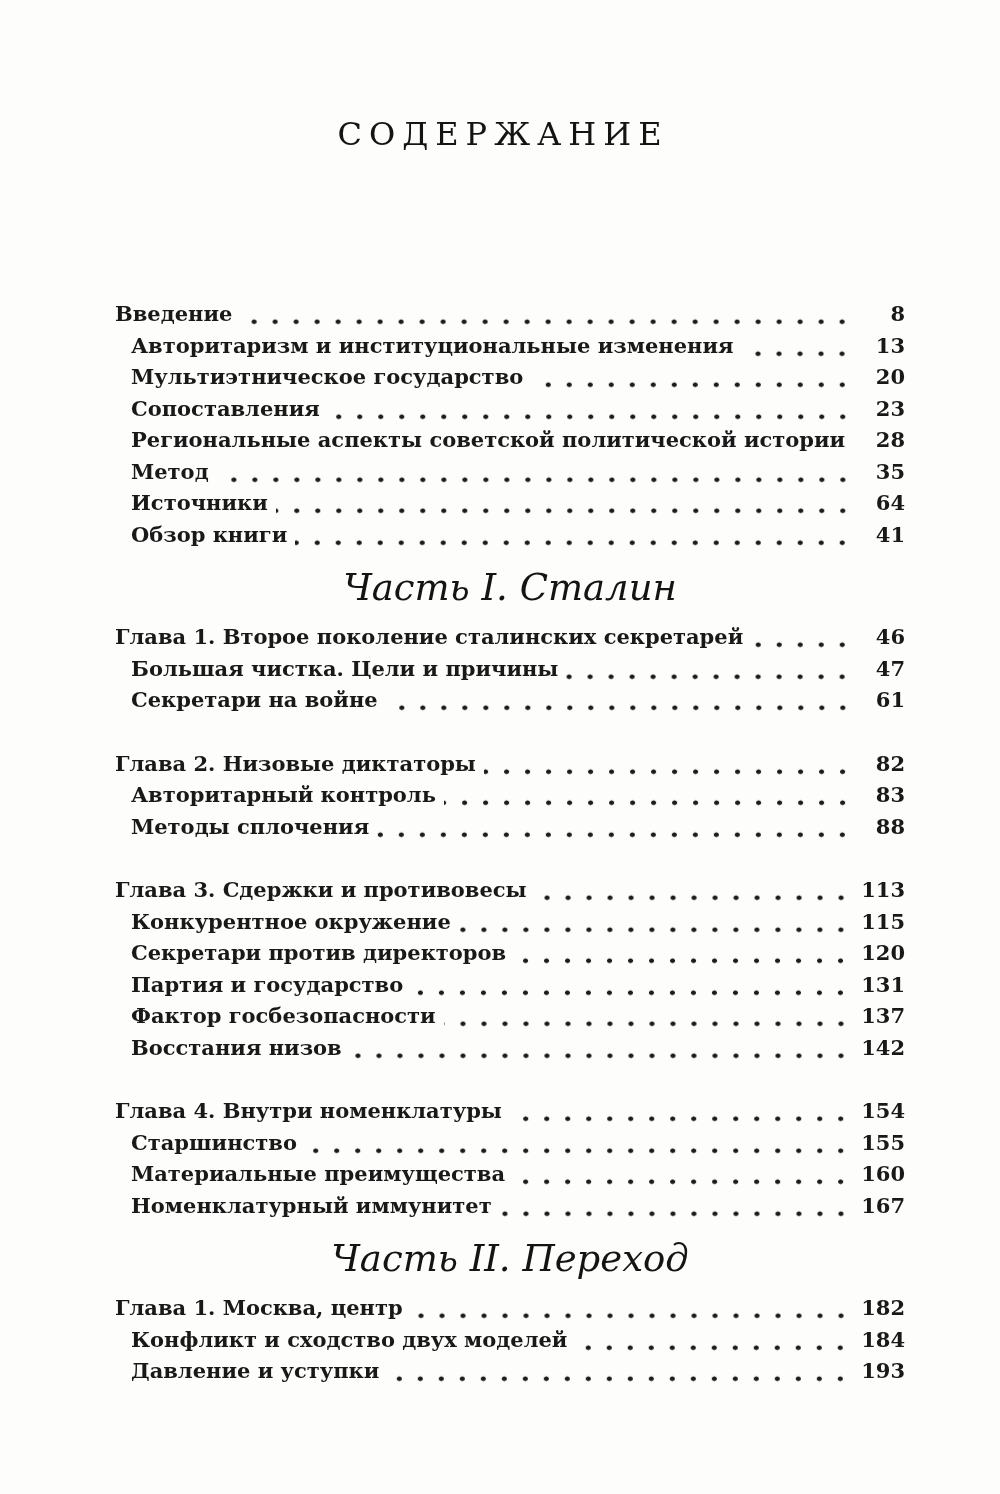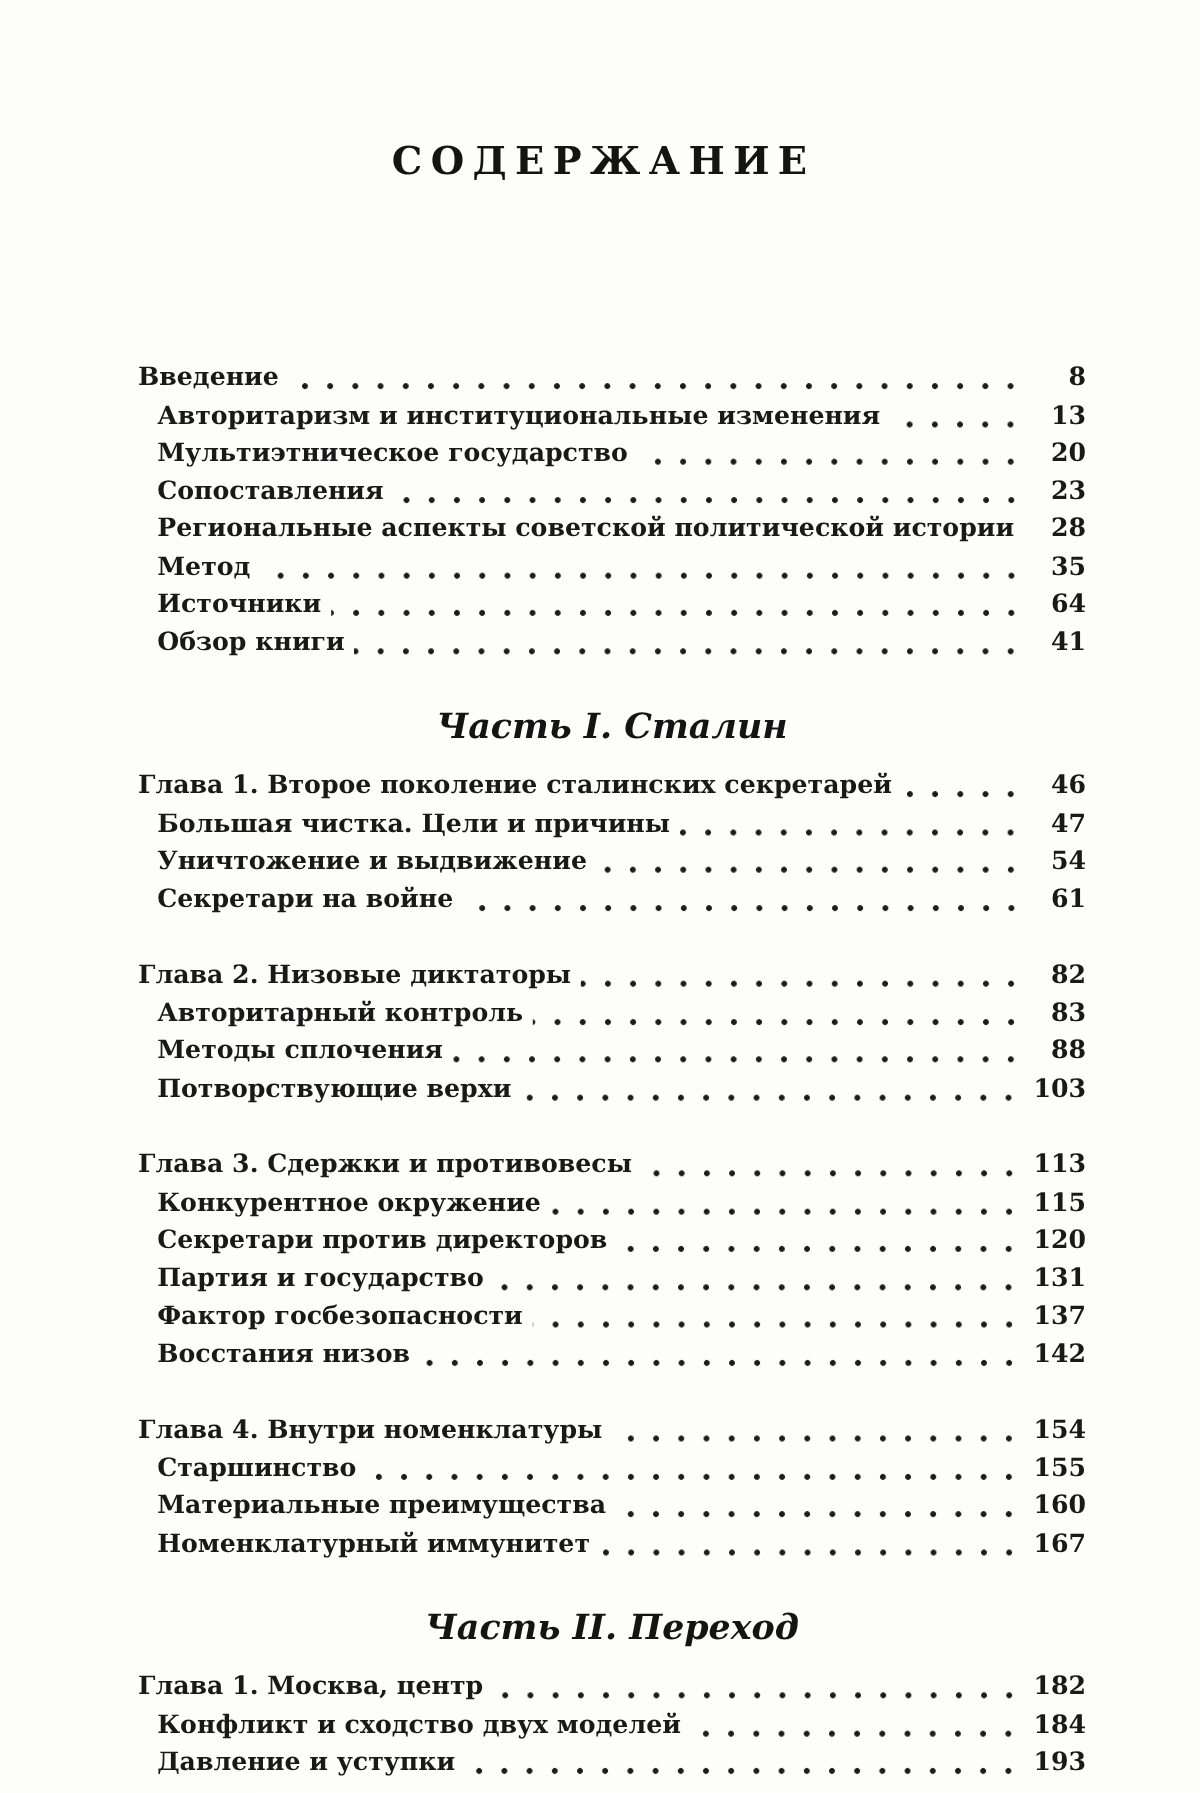--- a/index.html
+++ b/index.html
@@ -18,21 +18,21 @@
     overflow: hidden;
     box-sizing: border-box;
   }
   .contents-title {
     margin: 0;
     padding-top: 112px;
     padding-left: 6px; 
     text-align: center;
     font-size: 32px;
     line-height: 44px;
-    font-weight: 700;
+    font-weight: 400;
     letter-spacing: 7px;
     color: #141414;
   }
   .toc {
     margin: 142px 95px 0 115px; 
   }
   .row {
     display: flex;
     line-height: 31.5px;
     font-size: 21px;
@@ -52,25 +52,25 @@
   }
   .page-num {
     flex: 0 0 auto;
     margin-left: 6px;
     min-width: 42px;
     text-align: right;
     font-weight: 700;
   }
   .part-heading {
     text-align: center;
-    font-size: 29px;
+    font-size: 37px;
     line-height: 42px;
-    font-weight: 700;
+    font-weight: 400;
     font-style: italic;
-    margin: 34px 0 12px;
+    margin: 17px 0 12px;
     color: #141414;
   }
 </style>
 </head>
 <body>
 
 <div class="page">
   <h1 class="contents-title">СОДЕРЖАНИЕ</h1>
   <div class="toc">
       <div class="row l1">
@@ -118,48 +118,38 @@
         <span class="label">Глава 1. Второе поколение сталинских секретарей</span>
         <span class="leader"></span>
         <span class="page-num">46</span>
       </div>
       <div class="row l2">
         <span class="label">Большая чистка. Цели и причины</span>
         <span class="leader"></span>
         <span class="page-num">47</span>
       </div>
       <div class="row l2">
-        <span class="label">Уничтожение и выдвижение</span>
-        <span class="leader"></span>
-        <span class="page-num">54</span>
-      </div>
-      <div class="row l2">
         <span class="label">Секретари на войне</span>
         <span class="leader"></span>
         <span class="page-num">61</span>
       </div>
       <div class="row l1 gap">
         <span class="label">Глава 2. Низовые диктаторы</span>
         <span class="leader"></span>
         <span class="page-num">82</span>
       </div>
       <div class="row l2">
         <span class="label">Авторитарный контроль</span>
         <span class="leader"></span>
         <span class="page-num">83</span>
       </div>
       <div class="row l2">
         <span class="label">Методы сплочения</span>
         <span class="leader"></span>
         <span class="page-num">88</span>
-      </div>
-      <div class="row l2">
-        <span class="label">Потворствующие верхи</span>
-        <span class="leader"></span>
-        <span class="page-num">103</span>
       </div>
       <div class="row l1 gap">
         <span class="label">Глава 3. Сдержки и противовесы</span>
         <span class="leader"></span>
         <span class="page-num">113</span>
       </div>
       <div class="row l2">
         <span class="label">Конкурентное окружение</span>
         <span class="leader"></span>
         <span class="page-num">115</span>

